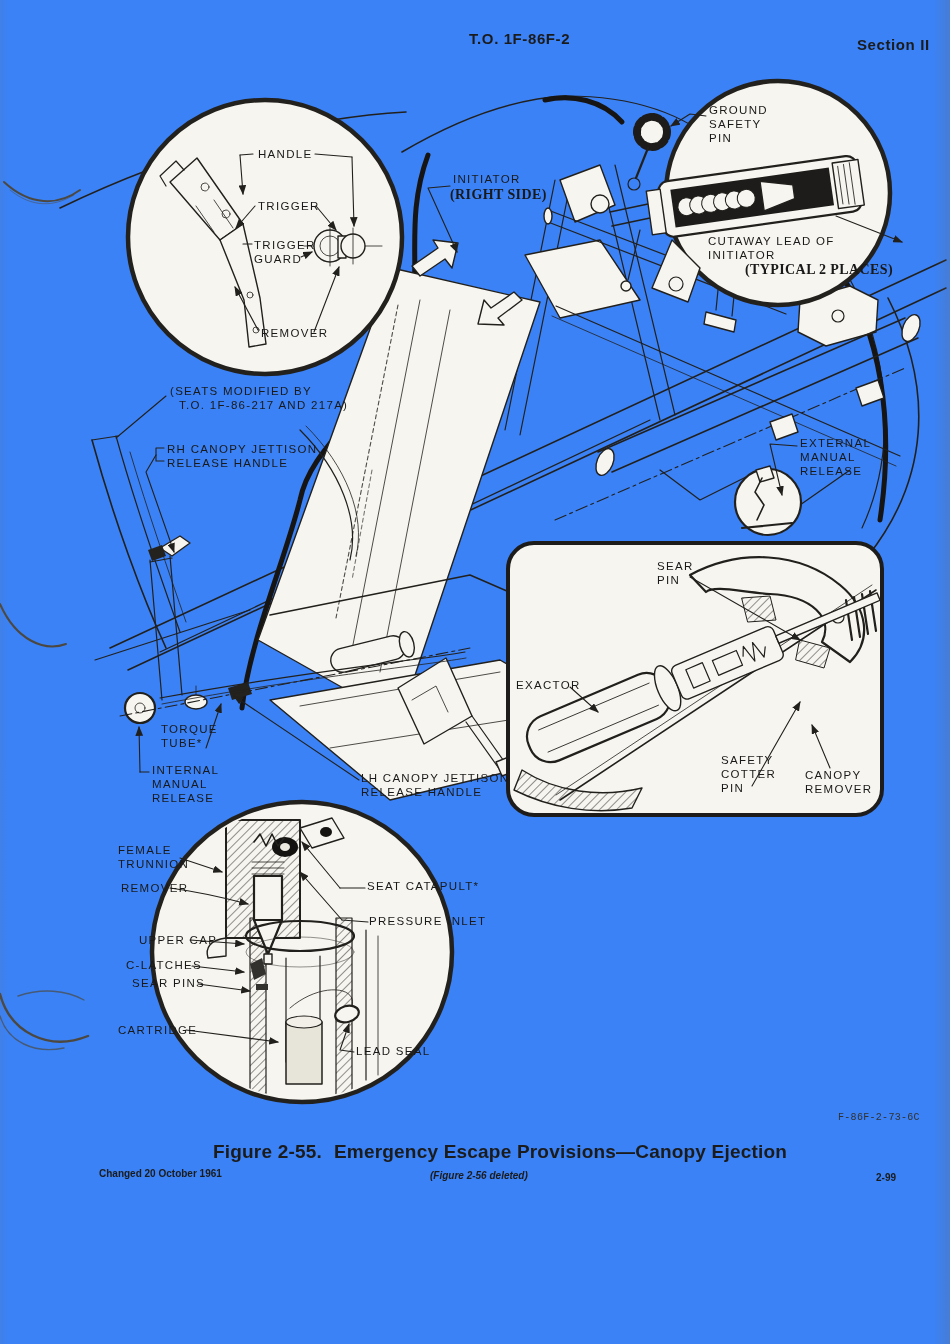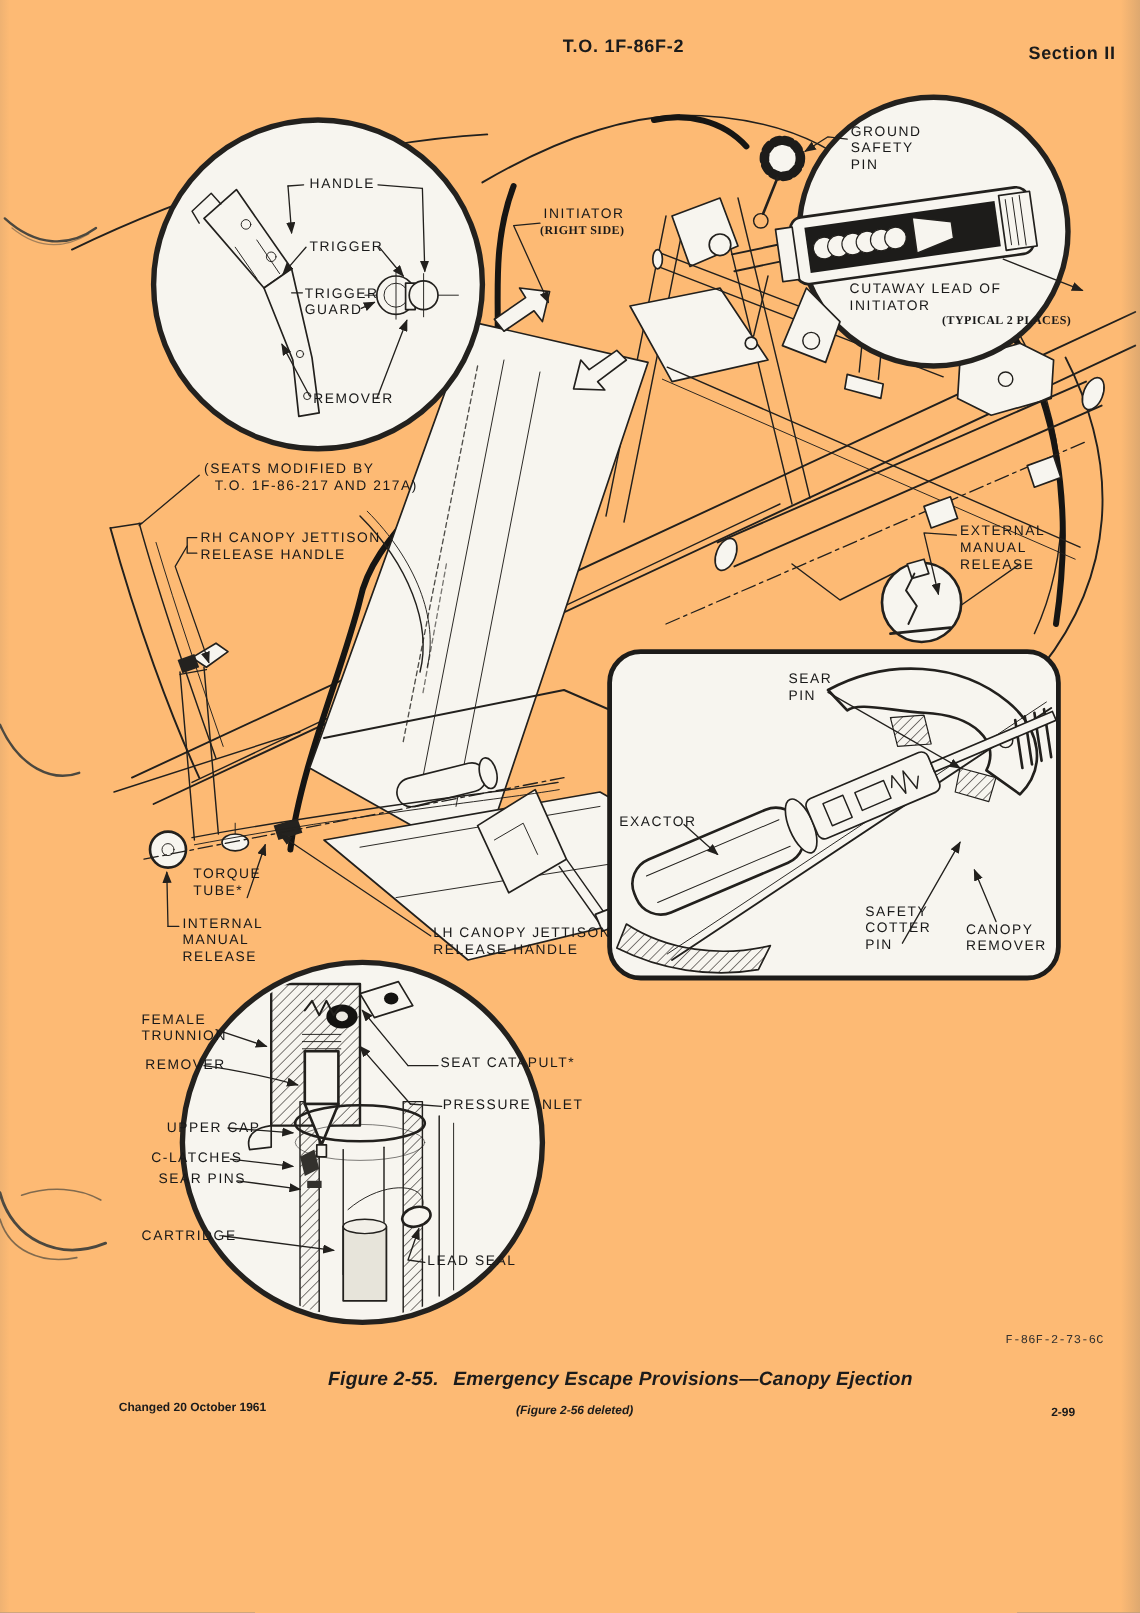--- a/index.html
+++ b/index.html
@@ -1,37 +1,37 @@
 <!DOCTYPE html>
 <html><head>
 <meta charset="utf-8">
 <style>
   html,body{margin:0;padding:0;background:#888;}
   #page{
     position:relative; width:950px; height:1344px; margin:0 auto;
-    background:#fdba74; overflow:hidden;
+    background:#3b82f6; overflow:hidden;
     font-family:"Liberation Sans", sans-serif; color:#1b1b1b;
   }
   .edge-r{position:absolute;right:0;top:0;width:16px;height:100%;
     background:linear-gradient(to right, rgba(0,0,0,0), rgba(110,105,95,.22));}
   .edge-l{position:absolute;left:0;top:0;width:8px;height:100%;
     background:linear-gradient(to left, rgba(0,0,0,0), rgba(110,105,95,.10));}
   svg{position:absolute;left:0;top:0;}
   .lbl{
     position:absolute; font-size:11.5px; line-height:1.22; letter-spacing:1.3px;
     white-space:pre-line; color:#191919; font-weight:400;
   }
   .sub{
     position:absolute; font-family:"Liberation Serif", serif; font-weight:700;
-    font-size:10px; letter-spacing:.4px; white-space:pre-line; color:#191919;
+    font-size:14px; letter-spacing:.4px; white-space:pre-line; color:#191919;
   }
   .hdr{position:absolute; font-weight:700; font-size:15px; letter-spacing:.6px;}
   .code{position:absolute; font-family:"Liberation Mono", monospace; font-size:10px; letter-spacing:.3px; color:#33312e;margin-top:12px;}
-  .caption{position:absolute; left:517px; top:1141px; transform:translateX(-50%);
-    font-weight:700; font-style:italic; font-size:16px; white-space:nowrap; letter-spacing:.2px;}
+  .caption{position:absolute; left:500px; top:1141px; transform:translateX(-50%);
+    font-weight:700; font-size:19px; white-space:nowrap; letter-spacing:.2px;}
   .caption .gap{display:inline-block;width:12px;}
   .foot{position:absolute; font-weight:700; font-size:10px;}
   .foot.it{font-style:italic;}
   
   .s08{stroke:#22201d;stroke-width:.8;fill:none}
   .s1{stroke:#22201d;stroke-width:1.2;fill:none}
   .s15{stroke:#22201d;stroke-width:1.6;fill:none}
   .s2{stroke:#22201d;stroke-width:2.2;fill:none}
   .thick{stroke:#161513;stroke-width:5;fill:none}
   .fw{fill:#f7f5ef;stroke:#22201d;stroke-width:2.2}
@@ -358,21 +358,21 @@
   <div class="lbl" style="left:261px;top:326px;">REMOVER</div>
 
   <div class="lbl" style="left:453px;top:172px;">INITIATOR</div>
   <div class="sub" style="left:450px;top:187px;">(RIGHT SIDE)</div>
 
   <div class="lbl" style="left:709px;top:103px;">GROUND
 SAFETY
 PIN</div>
   <div class="lbl" style="left:708px;top:234px;">CUTAWAY LEAD OF
 INITIATOR</div>
-  <div class="sub" style="left:744px;top:262px;padding-left:41px;">(TYPICAL 2 PLACES)</div>
+  <div class="sub" style="left:704px;top:262px;padding-left:41px;">(TYPICAL 2 PLACES)</div>
 
   <div class="lbl" style="left:170px;top:384px;">(SEATS MODIFIED BY
 &nbsp;&nbsp;T.O. 1F-86-217 AND 217A)</div>
   <div class="lbl" style="left:167px;top:442px;">RH CANOPY JETTISON
 RELEASE HANDLE</div>
   <div class="lbl" style="left:800px;top:436px;">EXTERNAL
 MANUAL
 RELEASE</div>
 
   <div class="lbl" style="left:657px;top:559px;">SEAR

